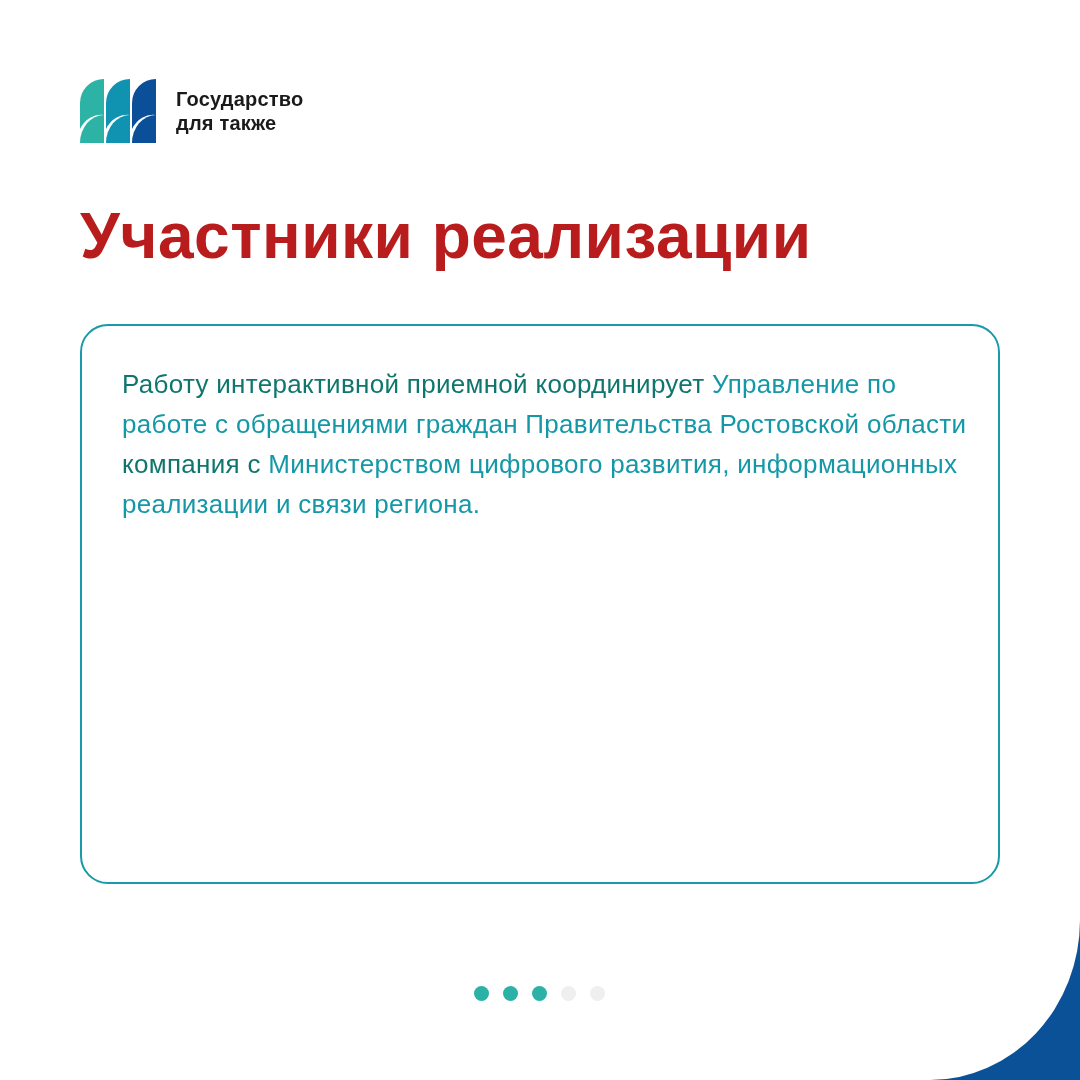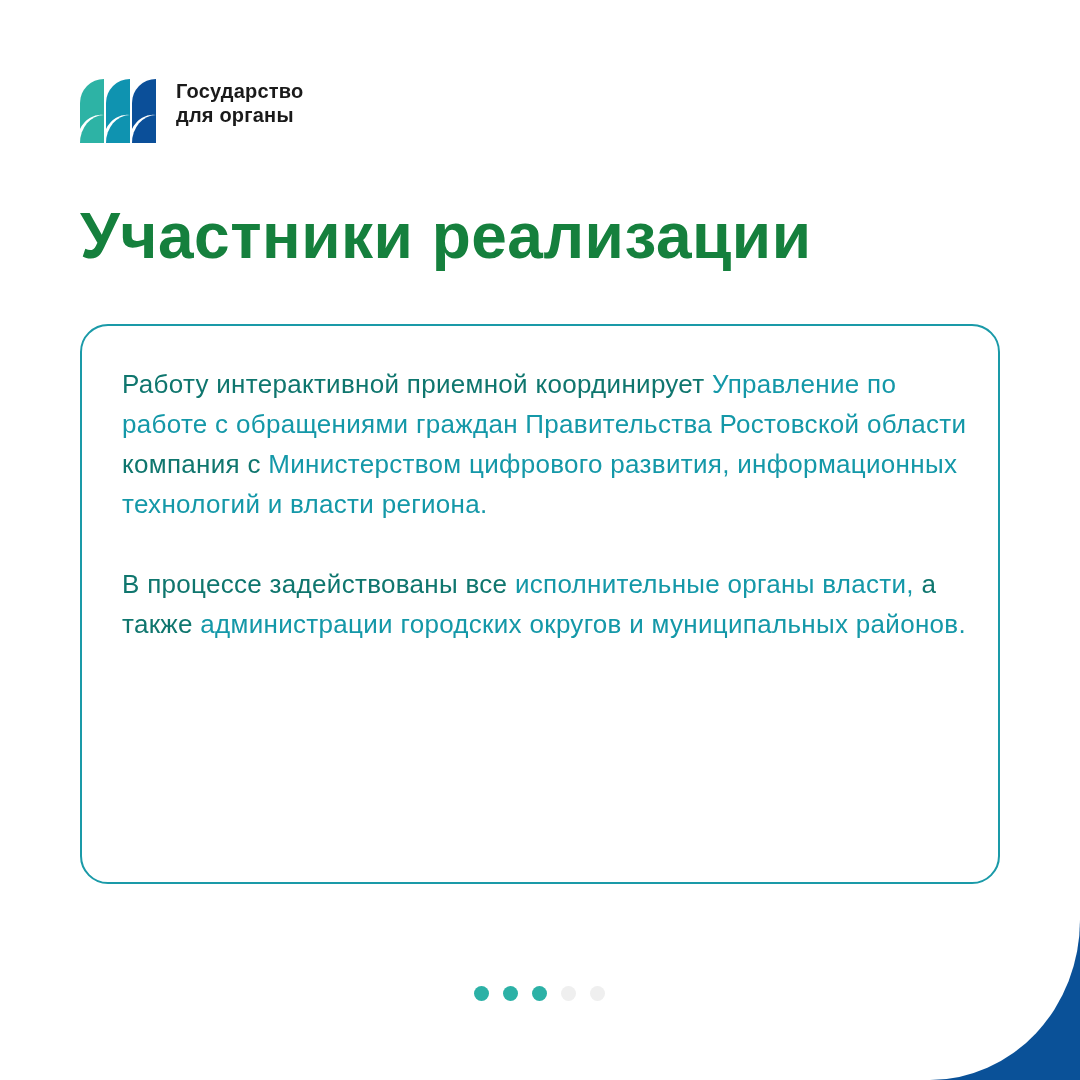--- a/index.html
+++ b/index.html
@@ -10,30 +10,30 @@
   }
   .corner-shape {
     position: absolute; right: 0; bottom: 0; width: 160px; height: 160px;
     background: #0a5198; overflow: hidden;
   }
   .corner-shape::before {
     content: ""; position: absolute; left: -160px; top: -160px;
     width: 320px; height: 320px; background: #ffffff;
     border-bottom-right-radius: 150px 160px;
   }
-  .logo { position: absolute; left: 80px; top: 79px; display: flex; align-items: flex-start; }
+  .logo { position: absolute; left: 80px; top: 79px; display: flex; align-items: center; }
   .logo-mark { width: 76px; height: 64px; display: block; }
   .logo-text {
     margin-left: 20px; color: #1a1a1a; font-weight: 700; font-size: 20px; line-height: 24px;
     letter-spacing: 0.2px;
   }
   .logo-text span { display: block; }
   .title {
     position: absolute; left: 80px; top: 196px; margin: 0;
-    font-size: 64px; font-weight: 700; color: #15803d; letter-spacing: 0.5px;
+    font-size: 64px; font-weight: 700; color: #b91c1c; letter-spacing: 0.5px;
     line-height: 80px;
   }
   .card {
     position: absolute; left: 80px; top: 324px; width: 916px; height: 556px;
     border: 2px solid #1a9aa8; border-radius: 28px; box-sizing: content-box;
   }
   .card-body {
     position: absolute; left: 40px; top: 38px; right: 30px;
     font-size: 26px; line-height: 40px; font-weight: 500; letter-spacing: 0.3px;
   }
@@ -60,33 +60,30 @@
     <path d="M50 0 A24 24 0 0 0 26 24 L26 32 L50 32 Z" fill="#0f93b0"></path>
     <path d="M26 64 A24 28 0 0 1 50 36 L50 64 Z" fill="#0f93b0"></path>
     <path d="M26 32 L50 32 L50 36 A24 28 0 0 0 26 50 Z" fill="#0f93b0"></path>
 
     <path d="M76 0 A24 24 0 0 0 52 24 L52 32 L76 32 Z" fill="#0b4f99"></path>
     <path d="M52 64 A24 28 0 0 1 76 36 L76 64 Z" fill="#0b4f99"></path>
     <path d="M52 32 L76 32 L76 36 A24 28 0 0 0 52 50 Z" fill="#0b4f99"></path>
   </svg>
   <div class="logo-text">
     <span>Государство</span>
-    <span>для органы</span>
+    <span>для также</span>
   </div>
 </div>
 
 <h1 class="title">Участники реализации</h1>
 
 <div class="card">
   <div class="card-body">
     <p class="para">
-      <span class="t-normal">Работу интерактивной приемной координирует </span><span class="t-accent">Управление по работе с обращениями граждан Правительства Ростовской области</span><span class="t-normal"> компания с </span><span class="t-accent">Министерством цифрового развития, информационных технологий и власти региона.</span>
-    </p>
-    <p class="para">
-      <span class="t-normal">В процессе задействованы все </span><span class="t-accent">исполнительные органы власти,</span><span class="t-normal"> а также </span><span class="t-accent">администрации городских округов и муниципальных районов.</span>
+      <span class="t-normal">Работу интерактивной приемной координирует </span><span class="t-accent">Управление по работе с обращениями граждан Правительства Ростовской области</span><span class="t-normal"> компания с </span><span class="t-accent">Министерством цифрового развития, информационных реализации и связи региона.</span>
     </p>
   </div>
 </div>
 
 <div class="dots">
   <span class="dot active"></span>
   <span class="dot active"></span>
   <span class="dot active"></span>
   <span class="dot"></span>
   <span class="dot"></span>

